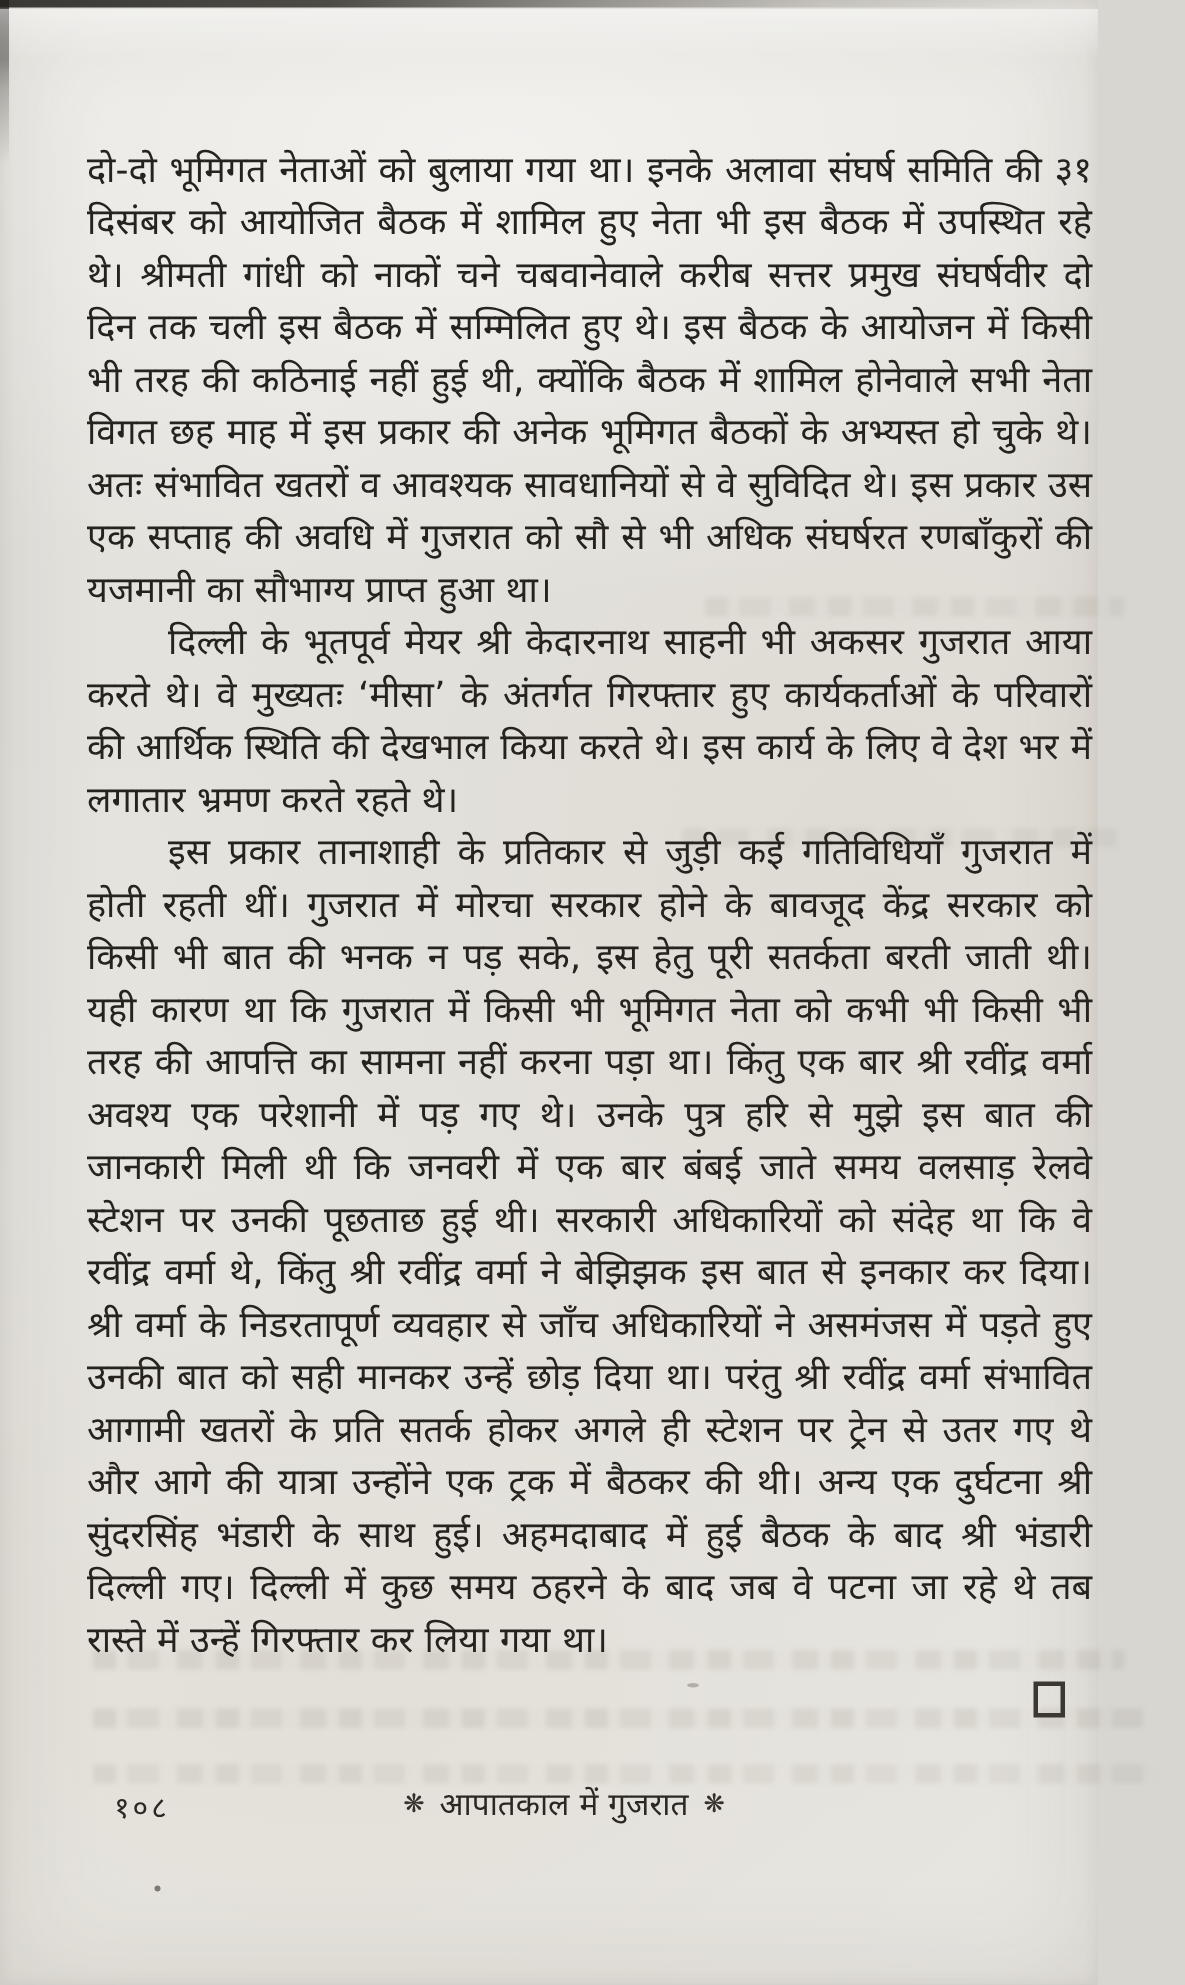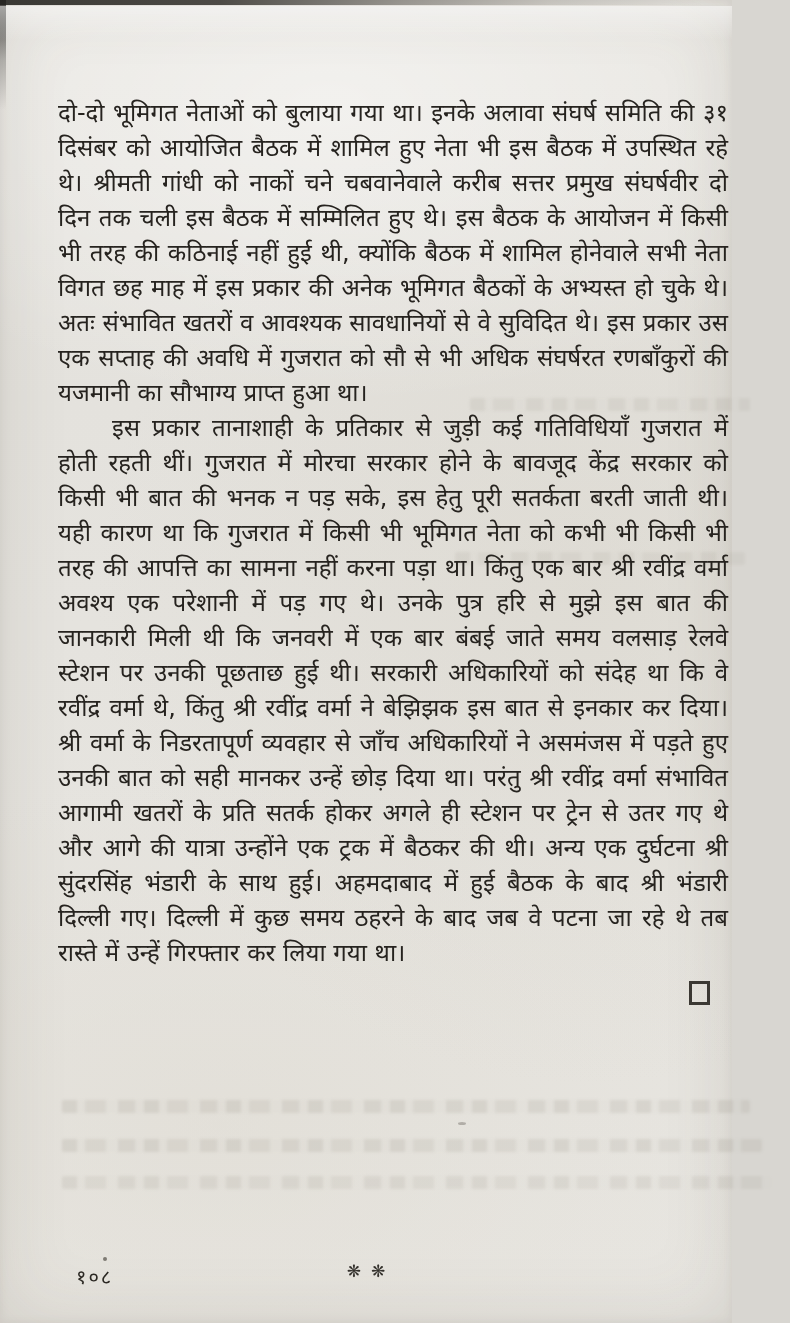--- a/index.html
+++ b/index.html
@@ -66,22 +66,23 @@
   .g1 { left: 470px; top: 398px;  width: 280px; opacity: .38; }
   .g2 { left: 455px; top: 552px;  width: 290px; opacity: .34; }
   .g3 { left: 62px;  top: 1100px; width: 688px; }
   .g4 { left: 62px;  top: 1139px; width: 700px; }
   .g5 { left: 62px;  top: 1176px; width: 710px; opacity: .42; }
   .speck { position: absolute; background: rgba(70,66,58,0.65); border-radius: 50%; }
   .s1 { left: 103px; top: 1257px; width: 4px; height: 4px; }
   .s2 { left: 458px; top: 1122px; width: 8px; height: 3px; opacity: .5; }
   
   .footer {
-    position: absolute; left: 0; top: 1260px; width: 100%; height: 36px;
+    position: absolute; left: 0; top: 1188px; width: 100%; height: 36px;
     color: #2b2823;
+    padding-left: 20px;
   }
   .pagenum {
     position: absolute; left: 76px; top: 3px;
     font-size: 20px; font-weight: 500; letter-spacing: 2px;
   }
   .running-title {
     position: absolute; left: 0; top: 0; width: 100%;
     display: flex; justify-content: center; align-items: center; gap: 10px;
     font-size: 21px; font-weight: 500;
   }
@@ -99,27 +100,29 @@
   <div class="ghost g1"></div>
   <div class="ghost g2"></div>
   <div class="ghost g3"></div>
   <div class="ghost g4"></div>
   <div class="ghost g5"></div>
   <div class="speck s1"></div>
   <div class="speck s2"></div>
 
   <main class="text-block">
     <p>दो-दो भूमिगत नेताओं को बुलाया गया था। इनके अलावा संघर्ष समिति की ३१ दिसंबर को आयोजित बैठक में शामिल हुए नेता भी इस बैठक में उपस्थित रहे थे। श्रीमती गांधी को नाकों चने चबवानेवाले करीब सत्तर प्रमुख संघर्षवीर दो दिन तक चली इस बैठक में सम्मिलित हुए थे। इस बैठक के आयोजन में किसी भी तरह की कठिनाई नहीं हुई थी, क्योंकि बैठक में शामिल होनेवाले सभी नेता विगत छह माह में इस प्रकार की अनेक भूमिगत बैठकों के अभ्यस्त हो चुके थे। अतः संभावित खतरों व आवश्यक सावधानियों से वे सुविदित थे। इस प्रकार उस एक सप्ताह की अवधि में गुजरात को सौ से भी अधिक संघर्षरत रणबाँकुरों की यजमानी का सौभाग्य प्राप्त हुआ था।</p>
+    <p class="indent">दिल्ली के भूतपूर्व मेयर श्री केदारनाथ साहनी भी अकसर गुजरात आया करते थे। वे मुख्यतः ‘मीसा’ के अंतर्गत गिरफ्तार हुए कार्यकर्ताओं के परिवारों की आर्थिक स्थिति की देखभाल किया करते थे। इस कार्य के लिए वे देश भर में लगातार भ्रमण करते रहते थे।</p>
     <p class="indent">इस प्रकार तानाशाही के प्रतिकार से जुड़ी कई गतिविधियाँ गुजरात में होती रहती थीं। गुजरात में मोरचा सरकार होने के बावजूद केंद्र सरकार को किसी भी बात की भनक न पड़ सके, इस हेतु पूरी सतर्कता बरती जाती थी। यही कारण था कि गुजरात में किसी भी भूमिगत नेता को कभी भी किसी भी तरह की आपत्ति का सामना नहीं करना पड़ा था। किंतु एक बार श्री रवींद्र वर्मा अवश्य एक परेशानी में पड़ गए थे। उनके पुत्र हरि से मुझे इस बात की जानकारी मिली थी कि जनवरी में एक बार बंबई जाते समय वलसाड़ रेलवे स्टेशन पर उनकी पूछताछ हुई थी। सरकारी अधिकारियों को संदेह था कि वे रवींद्र वर्मा थे, किंतु श्री रवींद्र वर्मा ने बेझिझक इस बात से इनकार कर दिया। श्री वर्मा के निडरतापूर्ण व्यवहार से जाँच अधिकारियों ने असमंजस में पड़ते हुए उनकी बात को सही मानकर उन्हें छोड़ दिया था। परंतु श्री रवींद्र वर्मा संभावित आगामी खतरों के प्रति सतर्क होकर अगले ही स्टेशन पर ट्रेन से उतर गए थे और आगे की यात्रा उन्होंने एक ट्रक में बैठकर की थी। अन्य एक दुर्घटना श्री सुंदरसिंह भंडारी के साथ हुई। अहमदाबाद में हुई बैठक के बाद श्री भंडारी दिल्ली गए। दिल्ली में कुछ समय ठहरने के बाद जब वे पटना जा रहे थे तब रास्ते में उन्हें गिरफ्तार कर लिया गया था।</p>
     <div class="marker-row">
       <span class="end-marker"></span>
     </div>
   </main>
 
   <footer class="footer">
     <span class="pagenum">१०८</span>
     <div class="running-title">
       <span class="ornament">❋</span>
+      <span>आपातकाल में गुजरात</span>
       <span class="ornament">❋</span>
     </div>
   </footer>
 
 </div>
 
 </body></html>

